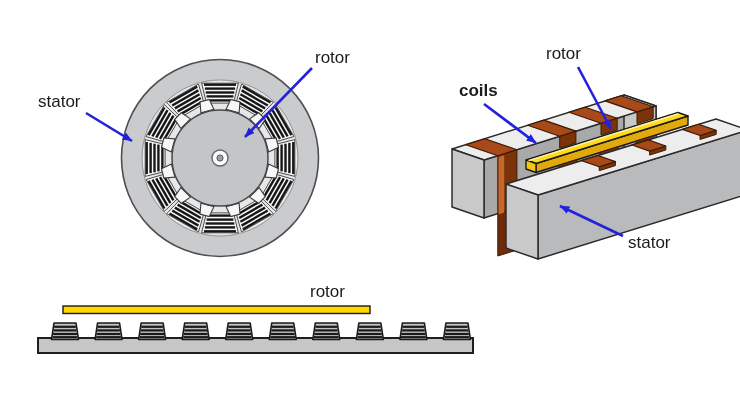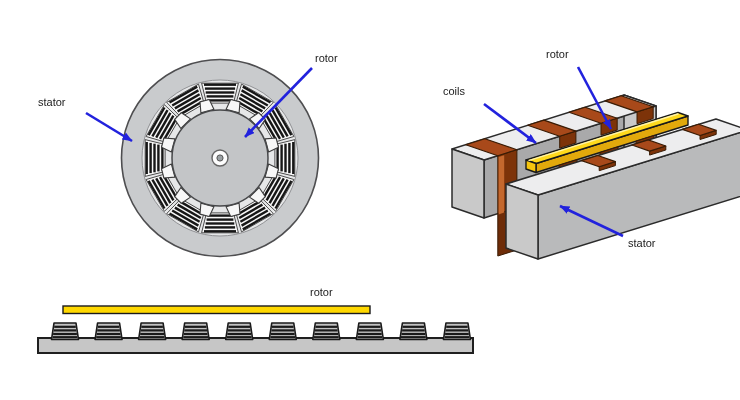--- a/index.html
+++ b/index.html
@@ -1,19 +1,19 @@
 <!DOCTYPE html>
 <html style="--arrow: #2222dd; --text: #1b1b1b; --stator-gray: #c9cbcd; --band-gray: #e6e7e8; --rotor-gray: #c3c5c7; --slot-white: #f7f7f7; --winding-dark: #161616; --block-top: #ededee; --block-end: #c9c9c9; --block-front: #a9a9aa; --block-front2: #b9babb; --coil-brown: #a8491a; --coil-brown-side: #7d3309; --coil-brown-deep: #6e2c08; --coil-highlight: #c4682e; --rotor-yellow-top: #ffd91c; --rotor-yellow-front: #e2a90c; --rotor-yellow-end: #f6c50e; --flat-base: #c6c6c6; --flat-coil-fill: #c2c2c2; --flat-rotor-yellow: #ffd800;"><head>
 <meta charset="utf-8">
 <style>
   html,body{margin:0;padding:0;background:#ffffff;}
   .stage{position:relative;width:740px;height:400px;background:#fff;overflow:hidden;
          font-family:"Liberation Sans", sans-serif;}
   .stage svg{position:absolute;left:0;top:0;}
-  .lbl{position:absolute;font-size:11px;line-height:16px;color:var(--text,#1b1b1b);
+  .lbl{position:absolute;font-size:17px;line-height:16px;color:var(--text,#1b1b1b);
        white-space:nowrap;}
   
   .f-top   {fill:var(--block-top,#ededee);   stroke:#2b2b2b;stroke-width:1.5;stroke-linejoin:round;}
   .f-end   {fill:var(--block-end,#c9c9c9);   stroke:#2b2b2b;stroke-width:1.5;stroke-linejoin:round;}
   .f-front {fill:var(--block-front,#adaeaf); stroke:#2b2b2b;stroke-width:1.5;stroke-linejoin:round;}
   .f-front2{fill:var(--block-front2,#b9babb);stroke:#2b2b2b;stroke-width:1.5;stroke-linejoin:round;}
   
   .c-top {fill:var(--coil-brown,#a8491a);     stroke:#3a1c05;stroke-width:1.2;stroke-linejoin:round;}
   .c-side{fill:var(--coil-brown-side,#7d3309);stroke:#3a1c05;stroke-width:1;stroke-linejoin:round;}
   .c-deep{fill:var(--coil-brown-deep,#6e2c08);stroke:#3a1c05;stroke-width:1;stroke-linejoin:round;}
@@ -308,17 +308,17 @@
       <line class="arrow" x1="86" y1="113" x2="132" y2="141" marker-end="url(#ah)"></line>
       <line class="arrow" x1="312" y1="68" x2="245" y2="137" marker-end="url(#ah)"></line>
       <line class="arrow" x1="484" y1="104" x2="536" y2="143" marker-end="url(#ah)"></line>
       <line class="arrow" x1="578" y1="67" x2="611" y2="129" marker-end="url(#ah)"></line>
       <line class="arrow" x1="623" y1="236" x2="560" y2="206" marker-end="url(#ah)"></line>
     </g>
   </svg>
 
   <div class="lbl" style="left:38px;top:94px;">stator</div>
   <div class="lbl" style="left:315px;top:50px;">rotor</div>
-  <div class="lbl" style="left:443px;top:83px;">coils</div>
+  <div class="lbl" style="left:459px;top:83px;font-weight:bold;">coils</div>
   <div class="lbl" style="left:546px;top:46px;">rotor</div>
   <div class="lbl" style="left:628px;top:235px;">stator</div>
   <div class="lbl" style="left:310px;top:284px;">rotor</div>
 </div>
 
 </body></html>

